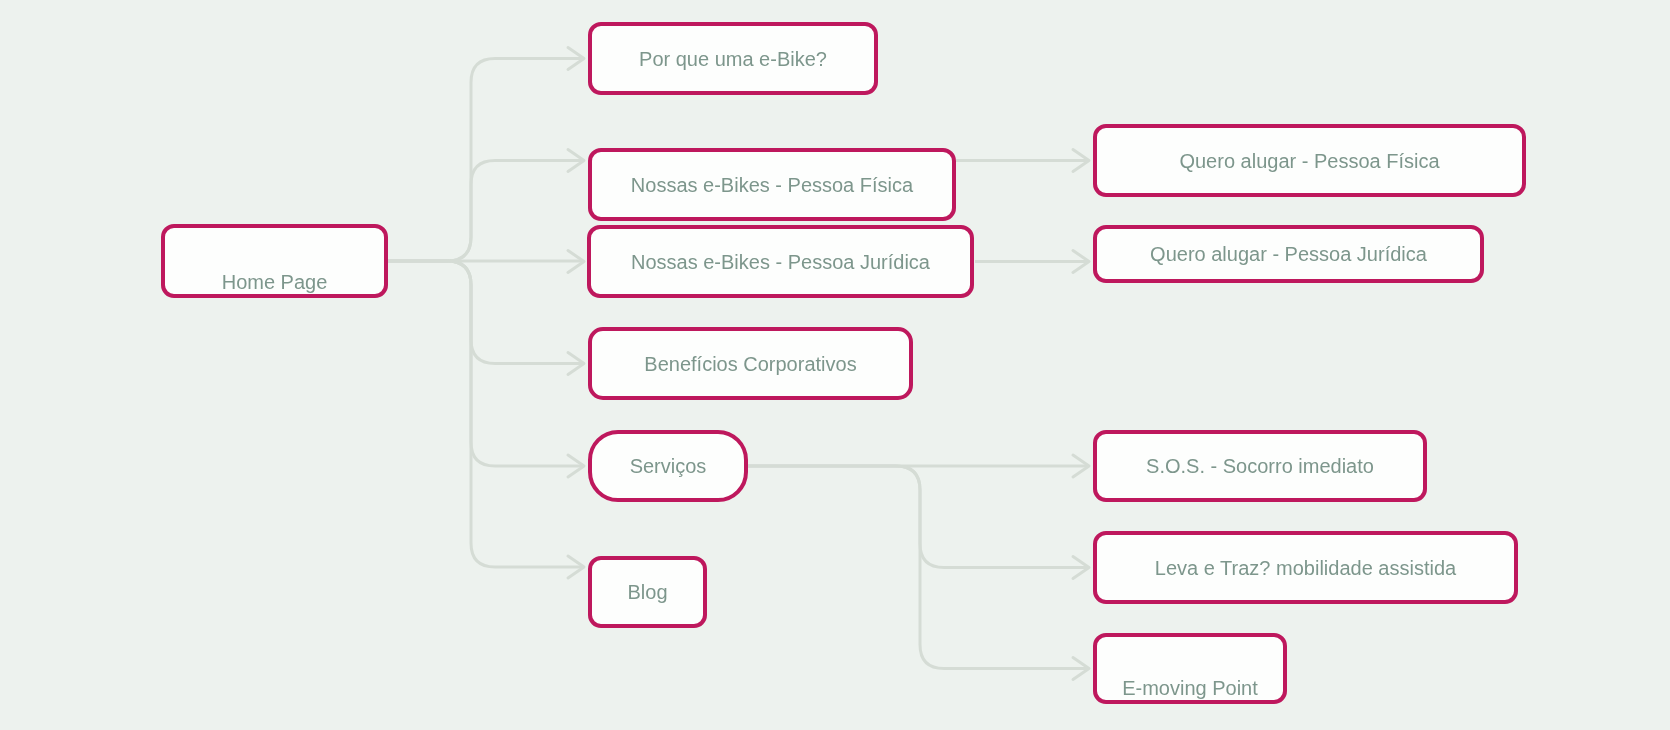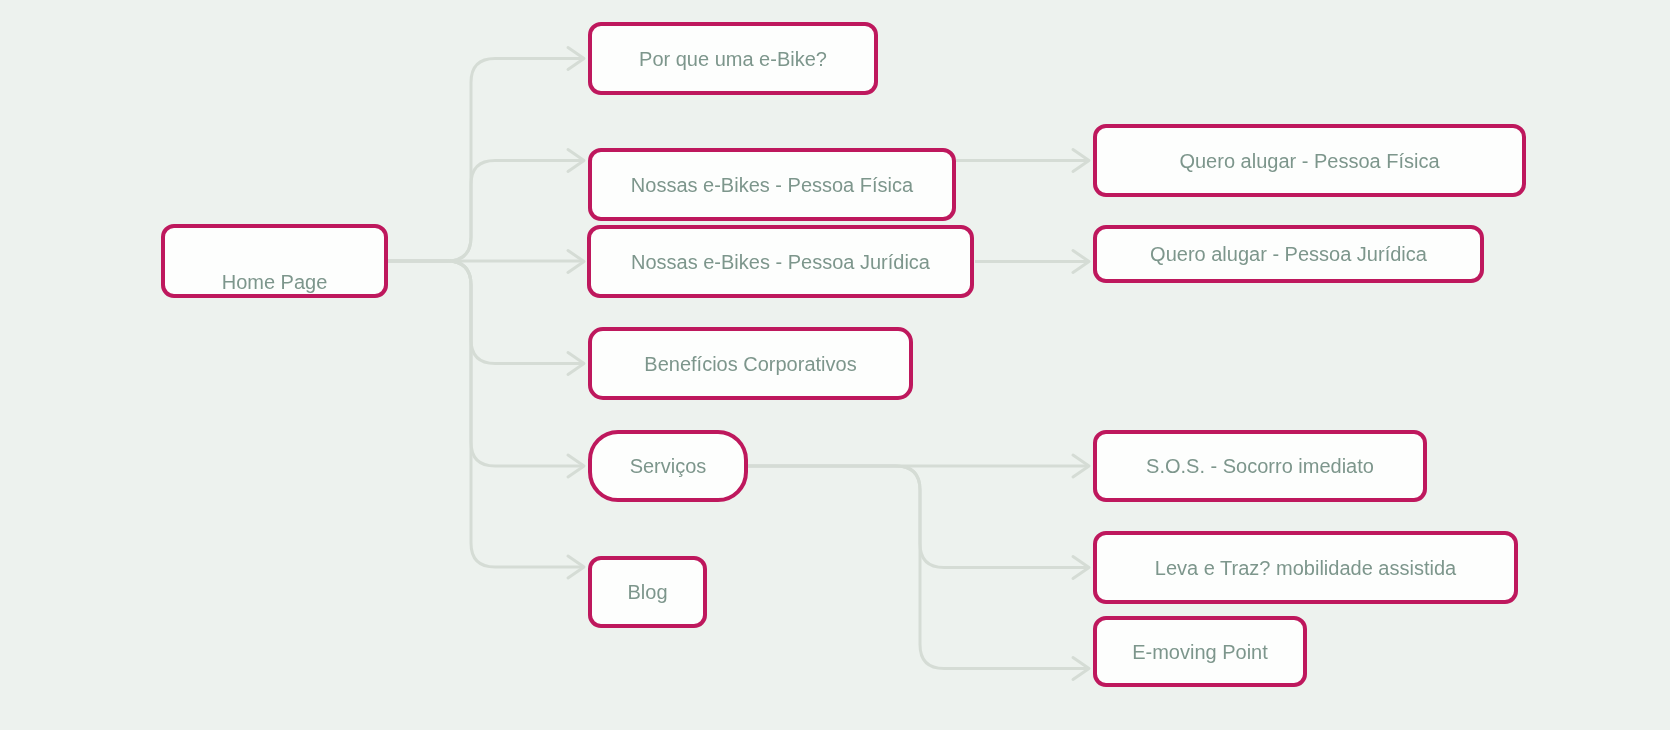--- a/index.html
+++ b/index.html
@@ -92,17 +92,17 @@
       </div>
       <div class="node" style="left: 1093px; top: 430px; width: 334px; height: 72px;">
         <span class="label">S.O.S. - Socorro imediato</span>
       </div>
       <div class="node" style="left: 588px; top: 531px; width: 119px; height: 72px; margin-top: 25px;">
         <span class="label">Blog</span>
       </div>
       <div class="node" style="left: 1093px; top: 531px; width: 425px; height: 73px;">
         <span class="label">Leva e Traz? mobilidade assistida</span>
       </div>
-      <div class="node" style="left: 1093px; top: 616px; width: 214px; height: 71px;">
+      <div class="node" style="left: 1093px; top: 633px; width: 194px; height: 71px; align-items: flex-end;">
         <span class="label">E-moving Point</span>
       </div>
     </div>
 </div>
 
 </body></html>

